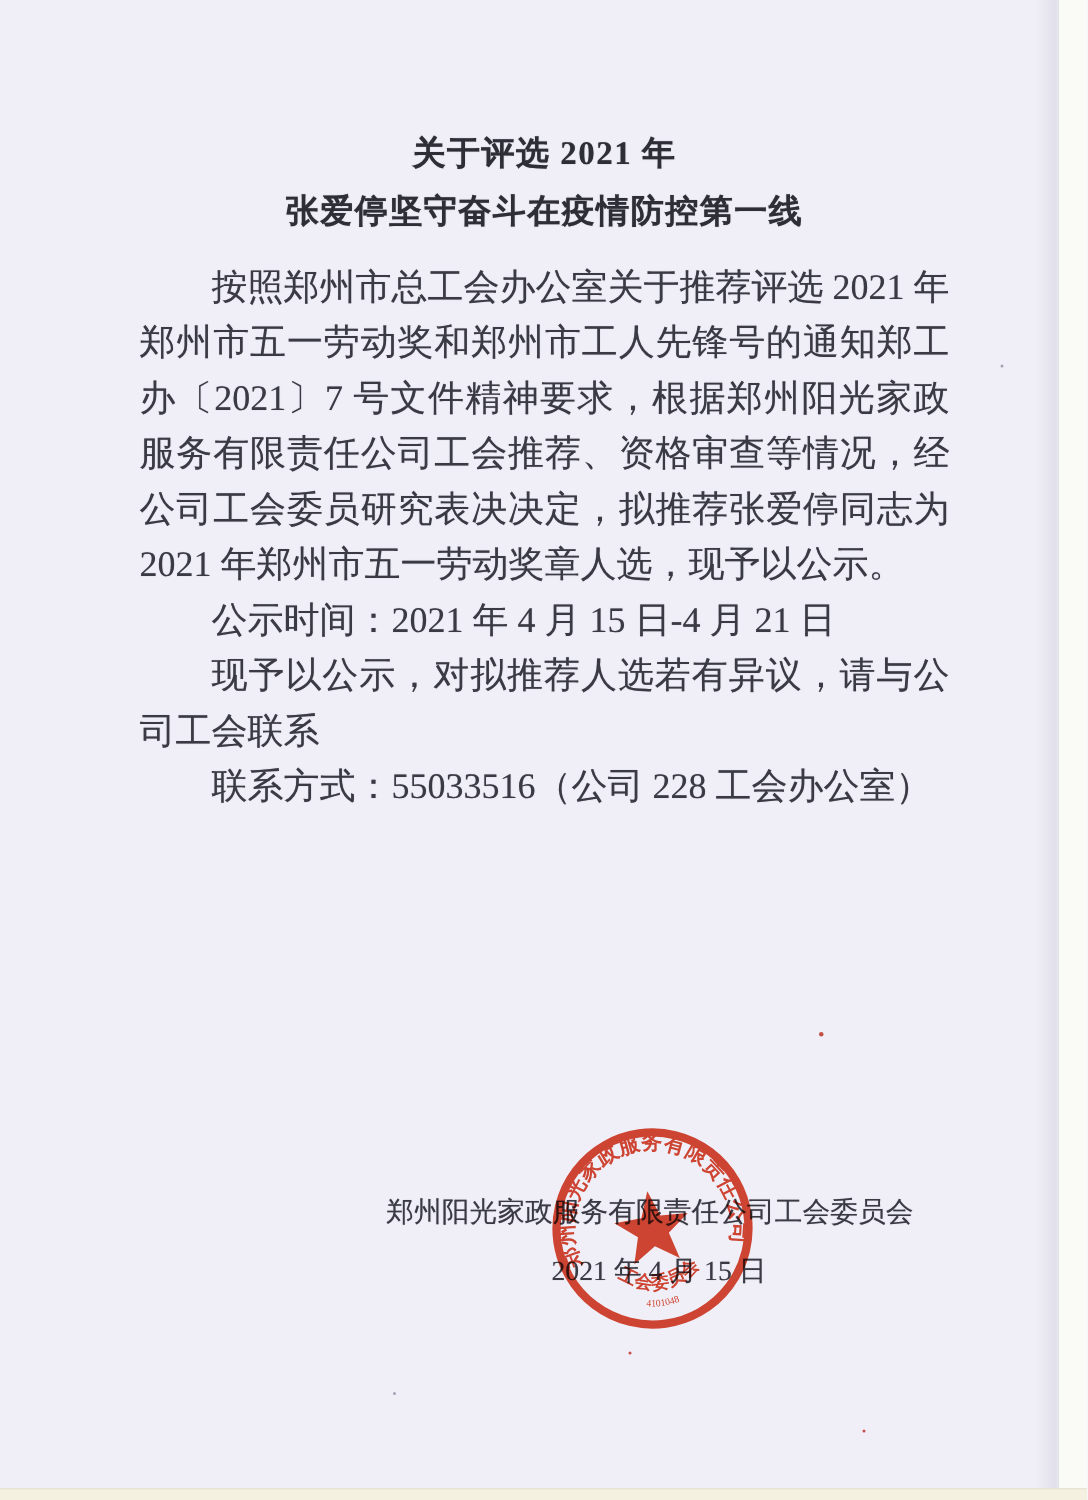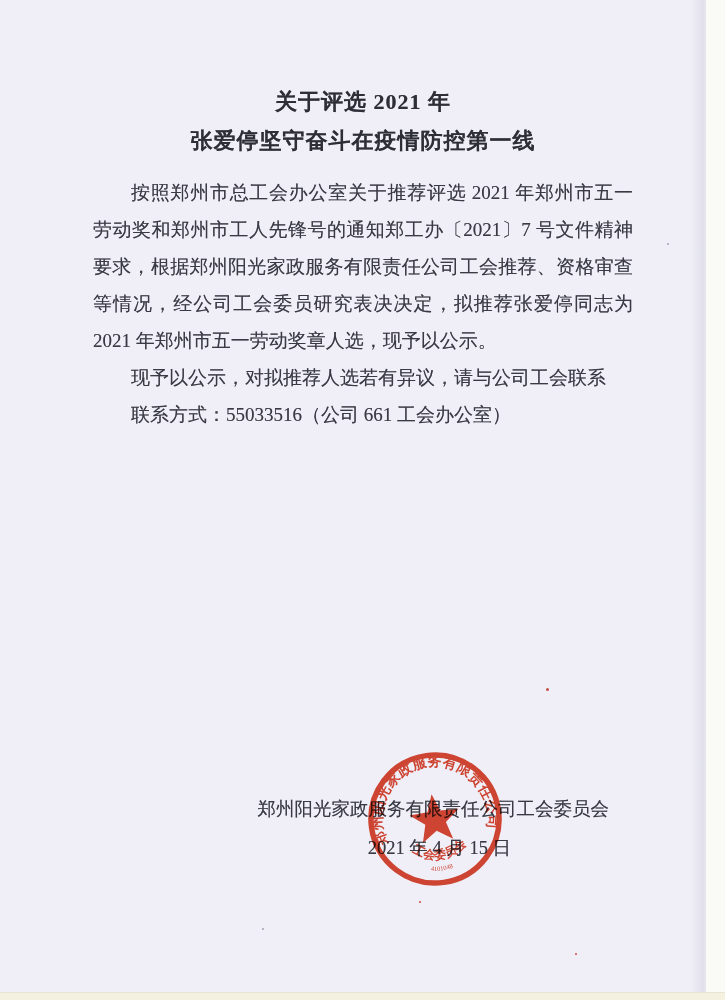--- a/index.html
+++ b/index.html
@@ -28,21 +28,21 @@
   .doc-title{
     position:absolute;top:82px;left:93px;width:540px;
     text-align:center;
     font-size:22px;font-weight:bold;line-height:39px;
     color:#2e2e37;
     letter-spacing:1px;
     text-shadow:0 0 .6px rgba(45,45,55,.55);
   }
   .doc-body{
     position:absolute;top:174px;left:93px;width:540px;
-    font-size:19px;line-height:37px;
+    font-size:24px;line-height:37px;
     text-align:justify;
     text-shadow:0 0 .5px rgba(55,55,65,.5);
   }
   .doc-body p{margin:0;text-indent:2em;}
   .signature-org{
     position:absolute;top:795px;left:93px;width:540px;
     font-size:18.5px;line-height:28px;
     text-align:right;padding-right:0;
     box-sizing:border-box;
     text-shadow:0 0 .5px rgba(55,55,65,.5);
@@ -75,22 +75,23 @@
   <div class="scan-right-strip"></div>
   <div class="scan-bottom-strip"></div>
 
   <div class="doc-title">
     <div>关于评选 2021 年</div>
     <div>张爱停坚守奋斗在疫情防控第一线</div>
   </div>
 
   <div class="doc-body">
     <p>按照郑州市总工会办公室关于推荐评选 2021 年郑州市五一劳动奖和郑州市工人先锋号的通知郑工办〔2021〕7 号文件精神要求，根据郑州阳光家政服务有限责任公司工会推荐、资格审查等情况，经公司工会委员研究表决决定，拟推荐张爱停同志为 2021 年郑州市五一劳动奖章人选，现予以公示。</p>
+    <p>公示时间：2021 年 4 月 15 日-4 月 21 日</p>
     <p>现予以公示，对拟推荐人选若有异议，请与公司工会联系</p>
-    <p>联系方式：55033516（公司 661 工会办公室）</p>
+    <p>联系方式：55033516（公司 228 工会办公室）</p>
   </div>
 
   <div class="signature-org">
     <span class="inner">郑州阳光家政服务有限责任公司工会委员会</span>
   </div>
   <div class="signature-date">
     <span class="inner">2021 年 4 月 15 日</span>
   </div>
 
   <svg class="seal" viewBox="0 0 150 150">

